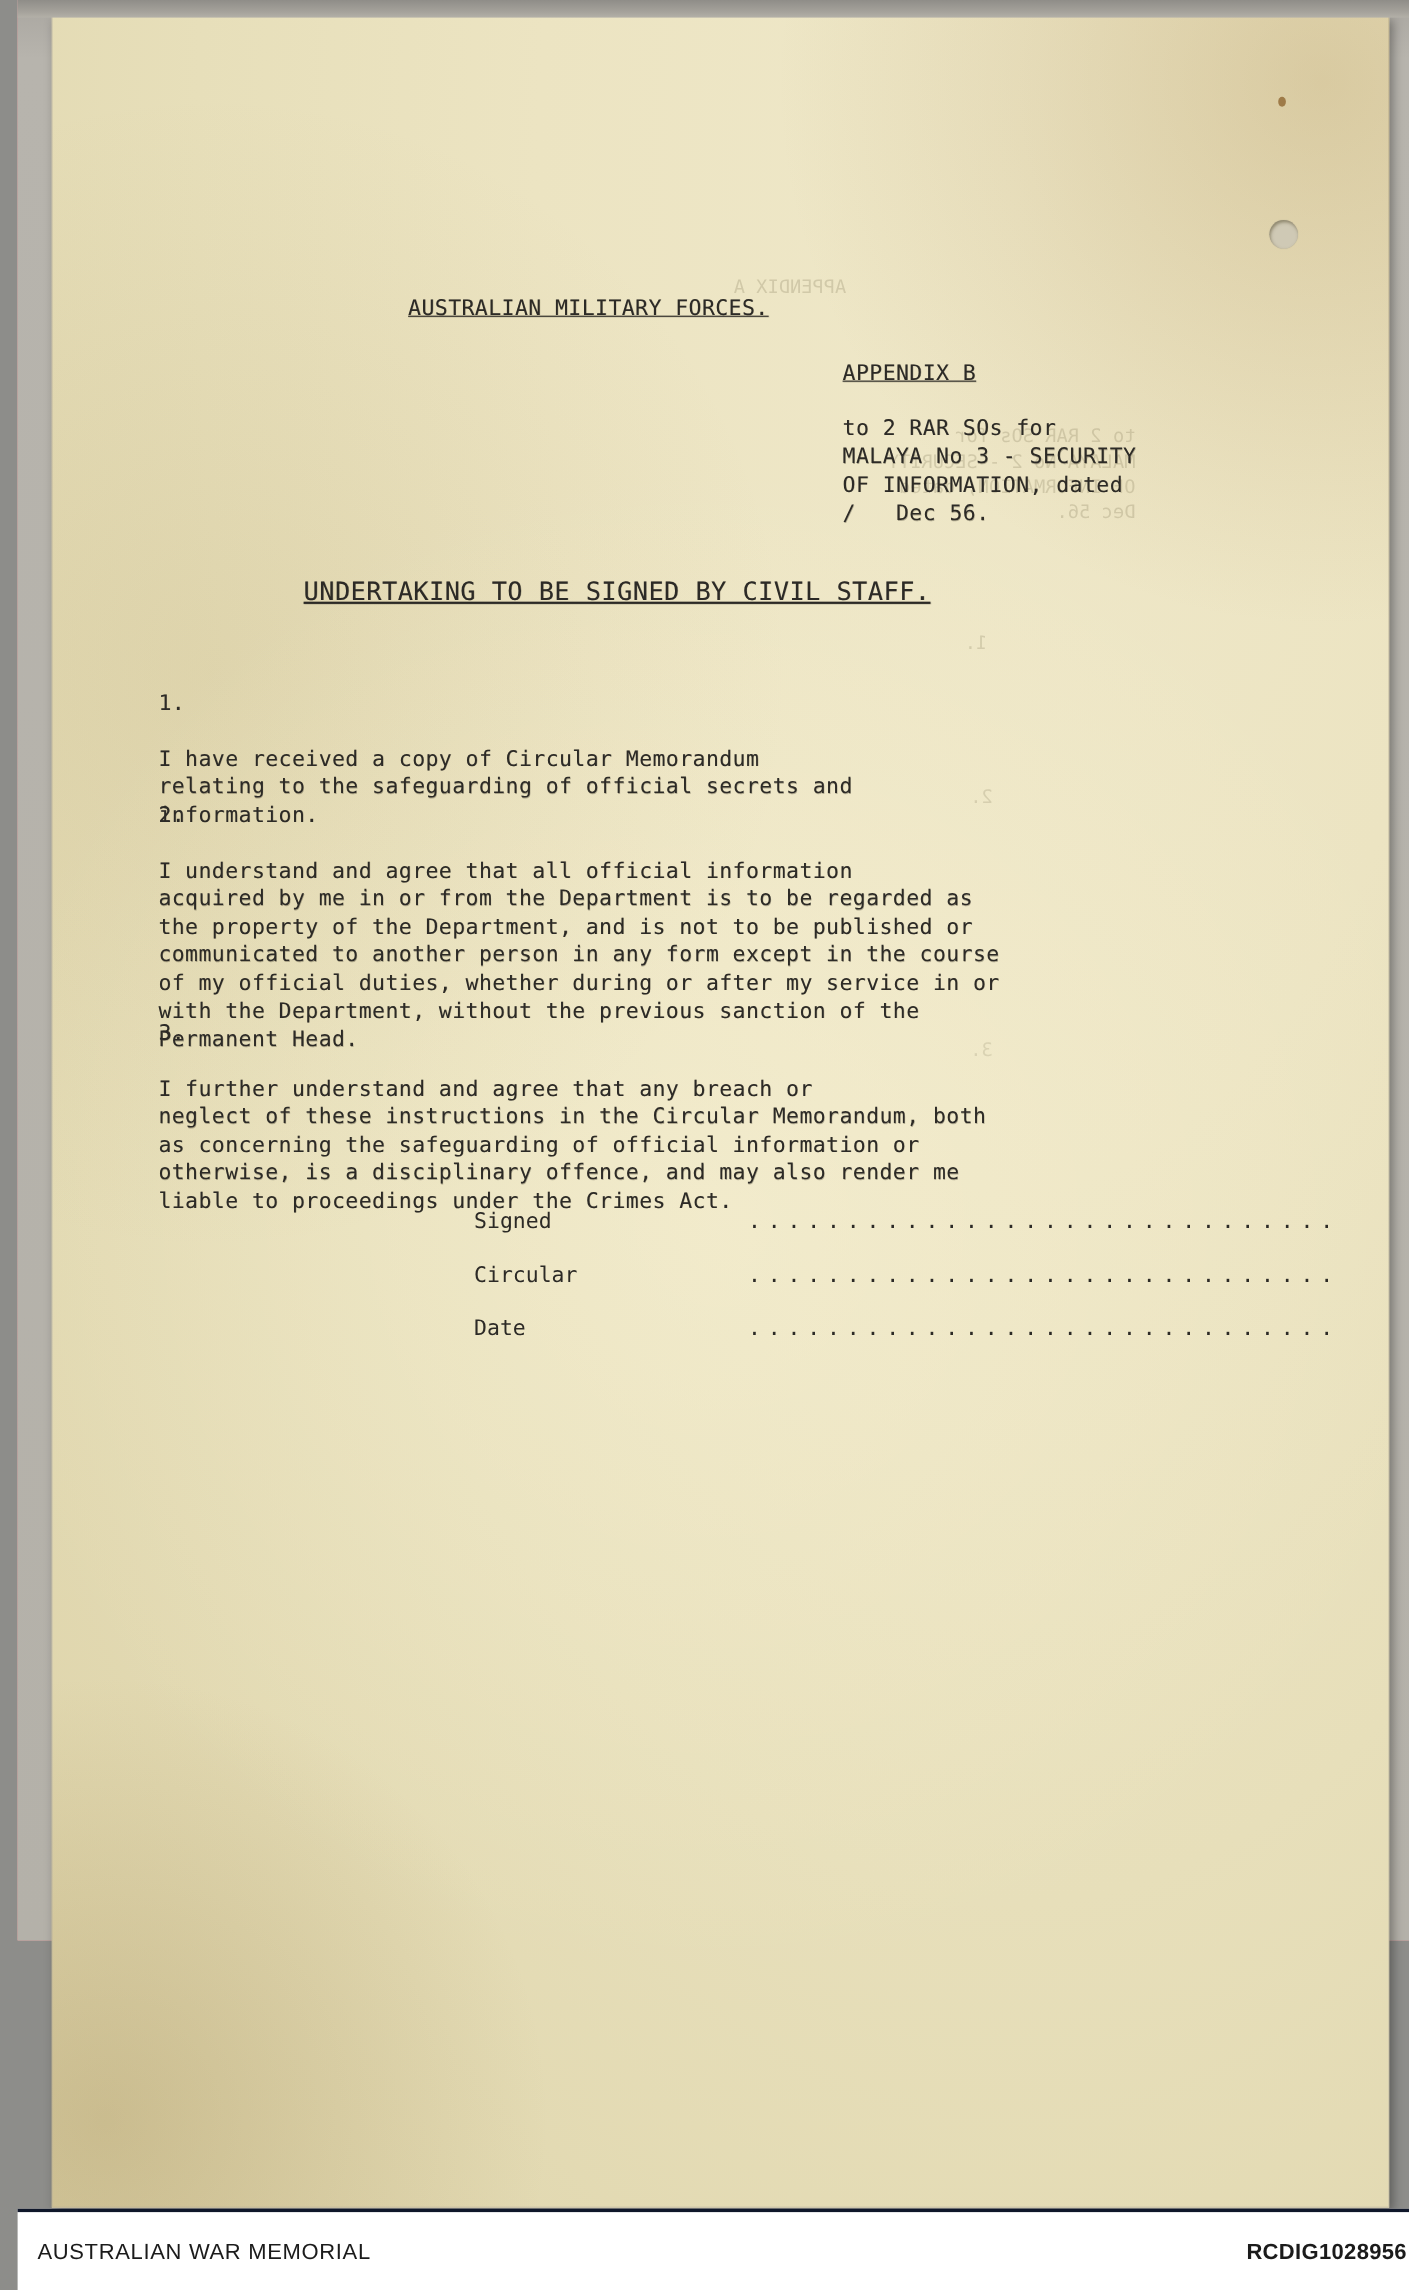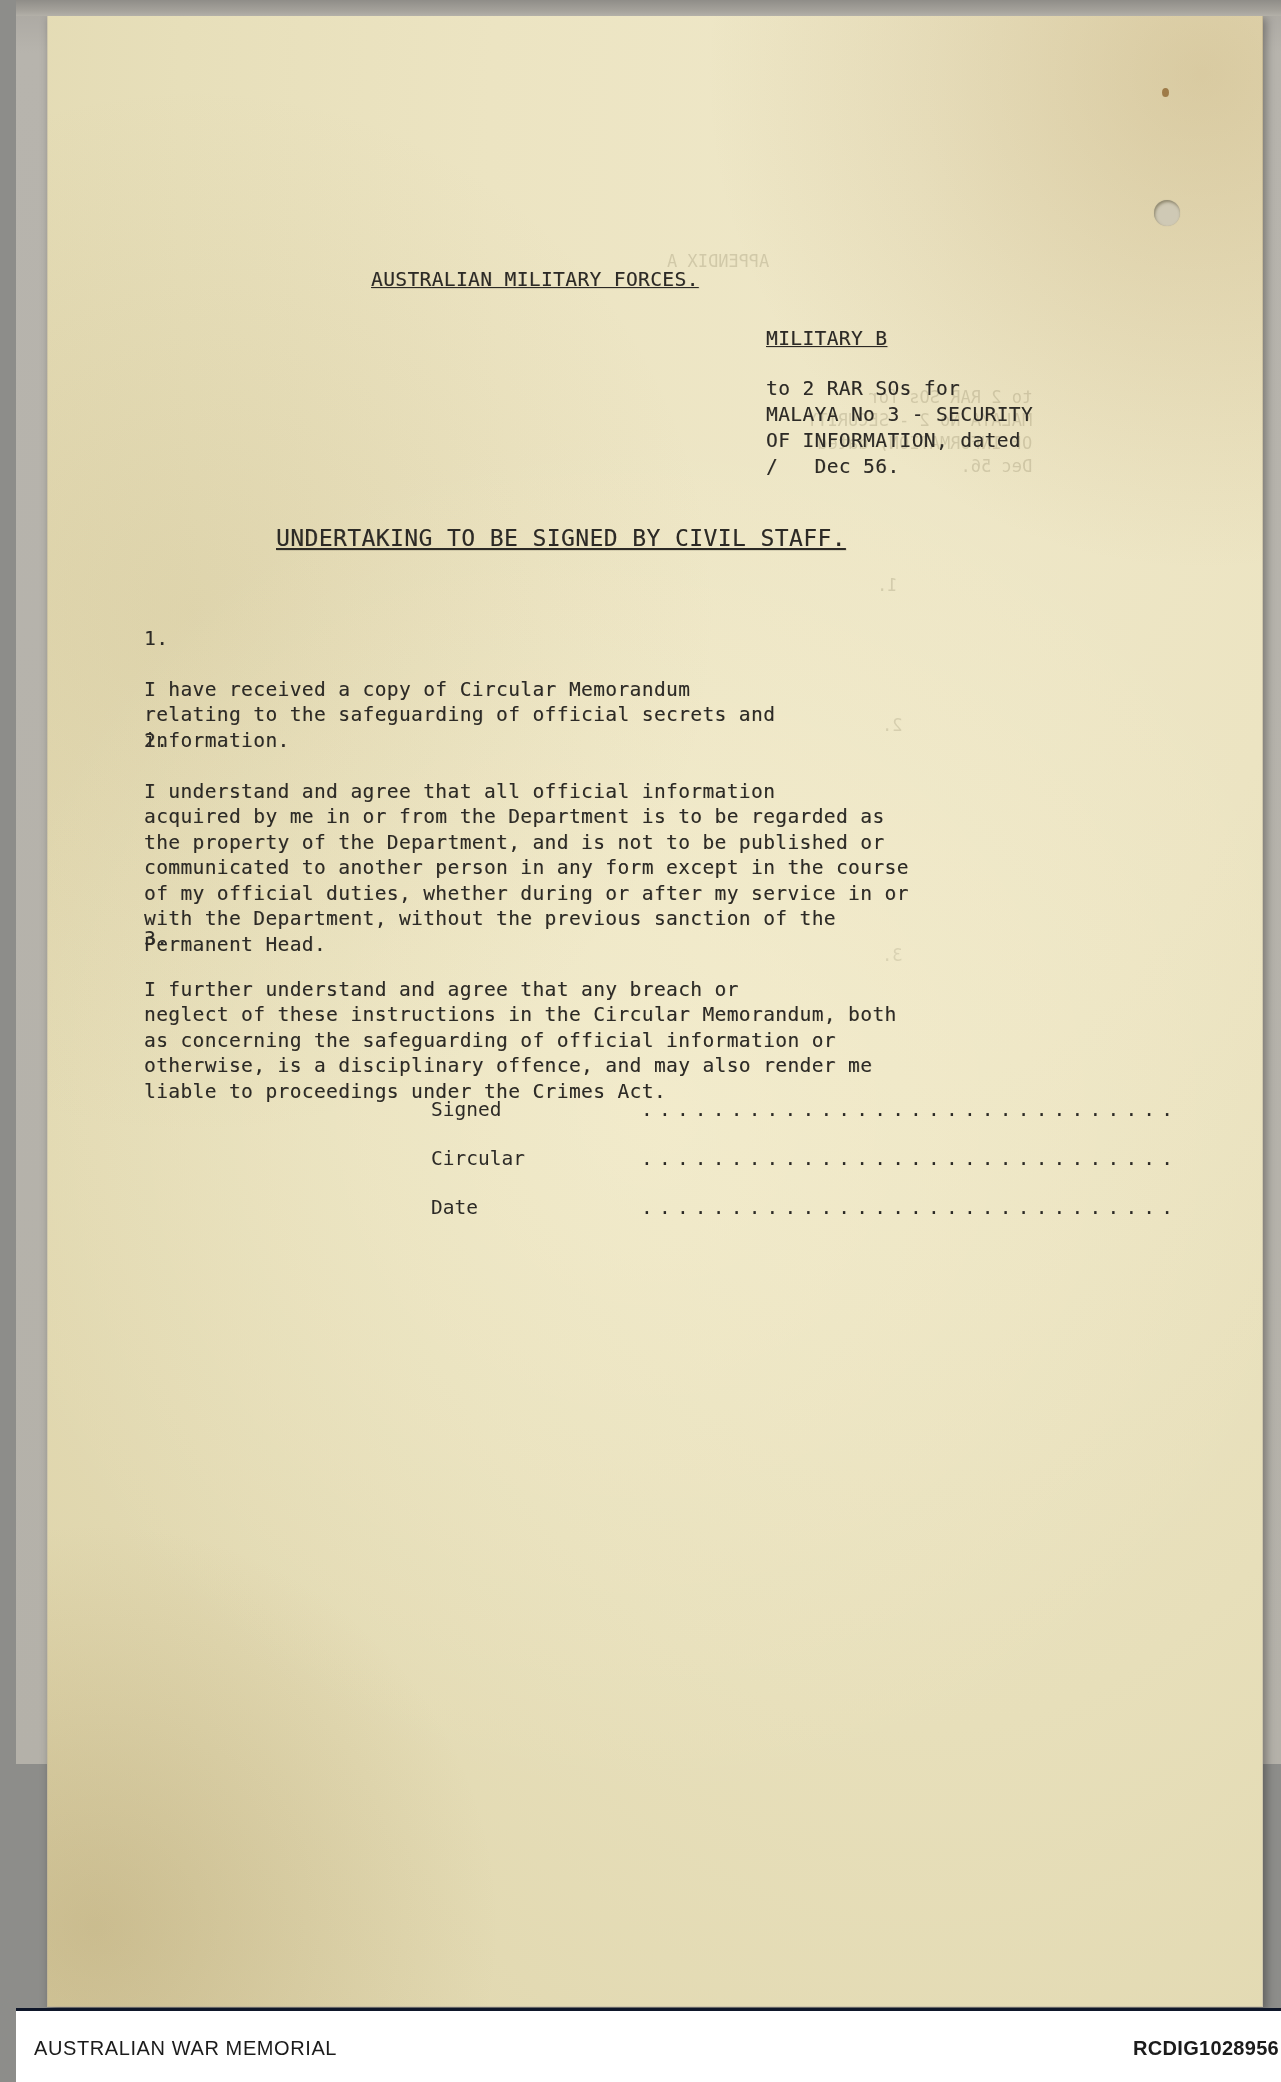--- a/index.html
+++ b/index.html
@@ -149,21 +149,21 @@
 
   
   #sig-block {
     position: absolute;
     left: 415px;
     top: 1085px;
     font-size: 19.5px;
     line-height: 49px;
     color: #2c2a26;
   }
-  .sig-row { display: flex; align-items: baseline; }
+  .sig-row { display: flex; align-items: baseline; gap: 39px; }
   .sig-label { width: 210px; white-space: pre; }
   .sig-dots {
     letter-spacing: 6.2px;
     font-size: 19.5px;
     white-space: pre;
   }
 
   
   .ghost {
     position: absolute;
@@ -228,21 +228,21 @@
     <div class="ghost" id="ghost-e">3.</div>
 
   </div>
 
   <div id="top-edge"></div>
   <div id="punch-hole"></div>
   <div id="rust-fleck"></div>
 
   <div class="typed u" id="hdr-title">AUSTRALIAN MILITARY FORCES.</div>
 
-  <div class="typed u" id="appendix-label">MILITARY B</div>
+  <div class="typed u" id="appendix-label">APPENDIX B</div>
 
   <div class="typed" id="ref-block">to 2 RAR SOs for
 MALAYA No 3 - SECURITY
 OF INFORMATION, dated
 /   Dec 56.</div>
 
   <div class="typed u" id="undertaking-title">UNDERTAKING TO BE SIGNED BY CIVIL STAFF.</div>
 
   <div class="typed para" id="para-1">
     <span class="num">1.</span>

